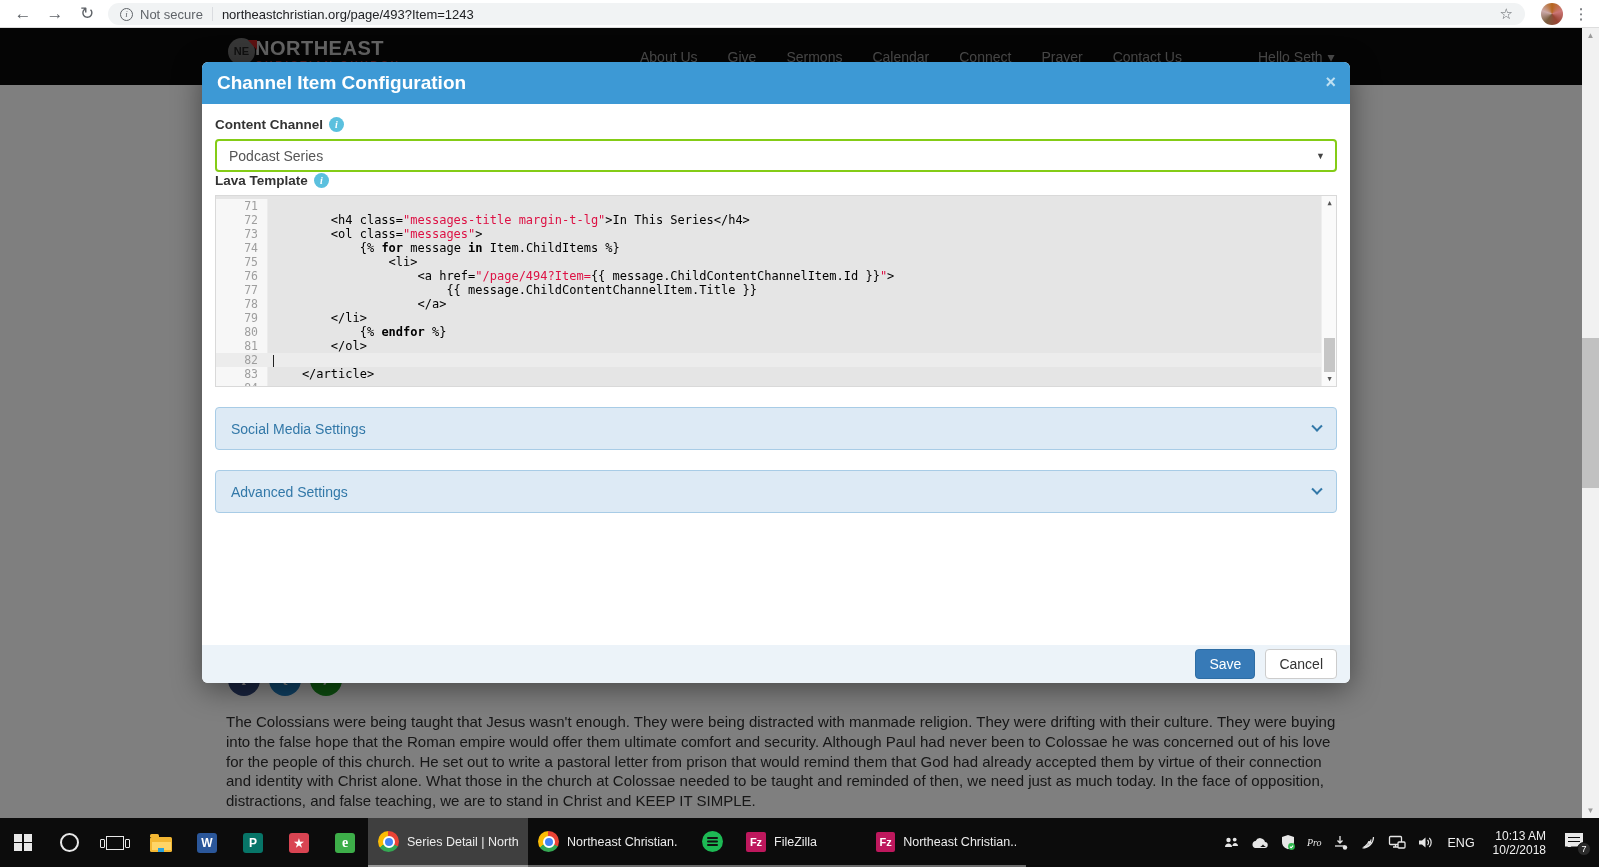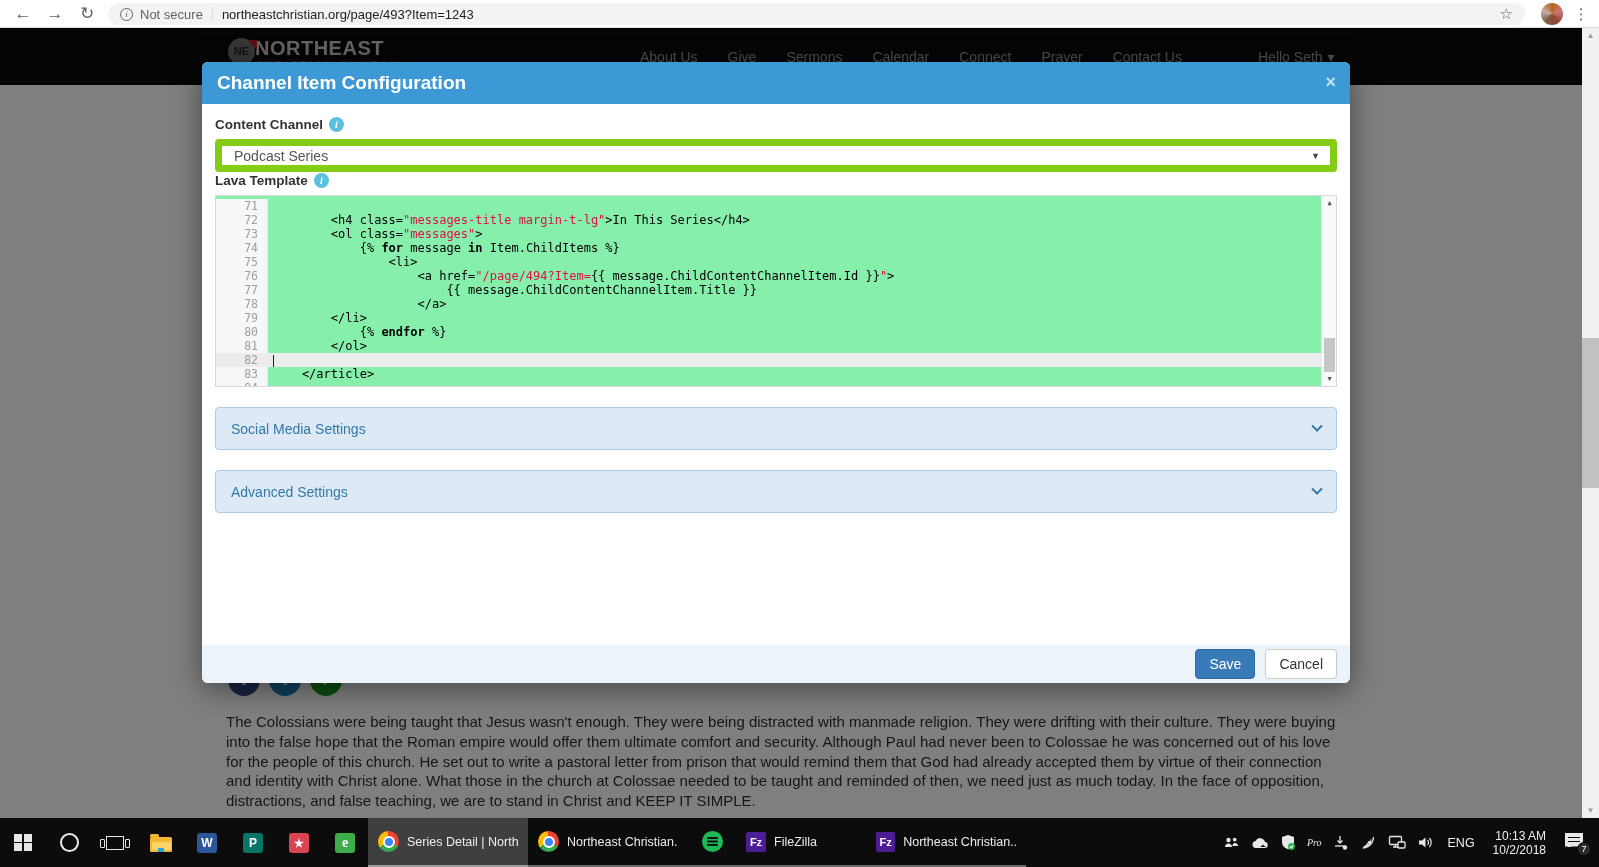--- a/index.html
+++ b/index.html
@@ -42,25 +42,25 @@
 
   
   .modal { position:absolute; left:202px; top:62px; width:1148px; height:621px; background:#fff; border-radius:6px; box-shadow:0 6px 30px rgba(0,0,0,.45); z-index:10; display:flex; flex-direction:column; }
   .modal-header { height:42px; background:#3d99d5; border-radius:6px 6px 0 0; position:relative; flex-shrink:0; }
   .modal-title { color:#fff; font-size:19px; font-weight:bold; line-height:42px; padding-left:15px; }
   .modal-close { position:absolute; right:14px; top:0; line-height:40px; font-size:18px; font-weight:bold; color:#bfe0f2; }
   .modal-body { flex:1; padding:12px 13px 0; }
   .form-label { display:flex; align-items:center; gap:6px; font-size:13.5px; font-weight:bold; color:#333; height:17px; }
   .form-label.second { }
   .info-badge { width:15px; height:15px; border-radius:50%; background:#5bc0de; color:#fff; font-size:10px; font-weight:bold; font-style:italic; text-align:center; line-height:15px; font-family:"Liberation Serif",serif; }
-  .form-select { margin-top:6px; height:33px; border:7px solid #84cc16; border-radius:4px; display:flex; align-items:center; padding:0 12px; font-size:14px; color:#555; position:relative; }
+  .form-select { margin-top:6px; height:33px; border:2px solid #84cc16; border-radius:4px; display:flex; align-items:center; padding:0 12px; font-size:14px; color:#555; position:relative; }
   .select-caret { position:absolute; right:10px; font-size:9px; color:#444; }
 
   
-  .editor { margin-top:6px; height:192px; border:1px solid #d9d9d9; position:relative; overflow:hidden; font-family:"DejaVu Sans Mono","Liberation Mono",monospace; font-size:12px; background:#86efac; padding-top:3px; }
+  .editor { margin-top:6px; height:192px; border:1px solid #d9d9d9; position:relative; overflow:hidden; font-family:"DejaVu Sans Mono","Liberation Mono",monospace; font-size:12px; background:#e5e5e5; padding-top:3px; }
   .cm-row { display:flex; height:14px; line-height:14px; }
   .cm-row.active { background:#ececec; }
   .cm-no { width:52px; flex-shrink:0; text-align:right; padding-right:9px; color:#9e9e9e; background:#f7f7f7; border-right:1px solid #ececec; font-size:11.5px; }
   .cm-row.active .cm-no { background:transparent; border-right-color:transparent; }
   .cm-code { padding-left:5px; white-space:pre; color:#000; }
   .cm-atv { color:#d14; }
   .cm-kw { font-weight:bold; }
   .cm-cursor { display:inline-block; width:0; height:12px; border-left:1.3px solid #222; vertical-align:middle; }
   .e-scroll { position:absolute; top:0; right:0; width:15px; height:100%; background:#fafafa; border-left:1px solid #eee; }
   .e-scroll .arr { position:absolute; width:15px; text-align:center; color:#555; font-size:7px; line-height:12px; }
@@ -87,21 +87,21 @@
   .taskview { width:18px; height:14px; border:1.6px solid #e8e8e8; position:relative; }
   .taskview::before,.taskview::after { content:""; position:absolute; top:2px; width:3px; height:7px; border:1.3px solid #e8e8e8; border-radius:1px; }
   .taskview::before { left:-7px; } .taskview::after { right:-7px; }
   .folder { width:22px; height:15px; background:#f3b733; border-radius:1.5px; position:relative; margin-top:3px; }
   .folder::before { content:""; position:absolute; top:-3px; left:0; width:9px; height:3px; background:#f3b733; border-radius:1.5px 1.5px 0 0; }
   .folder::after { content:""; position:absolute; left:1.5px; right:1.5px; bottom:1.5px; height:8px; background:#ffd567; }
   .folder .clip { position:absolute; left:8px; bottom:0; width:6px; height:4px; background:#2ba3df; z-index:1; }
   .sq-ico { width:20px; height:20px; border-radius:3px; color:#fff; font-weight:bold; font-size:12px; text-align:center; line-height:20px; }
   .ico-word { background:#2b579a; } .ico-pub { background:#077568; }
   .ico-wl { background:#d94452; font-size:11px; } .ico-ever { background:#3dae49; font-family:"Liberation Serif",serif; font-size:14px; }
-  .ico-fz { background:#4c1d95; font-size:11px; border-radius:2px; }
+  .ico-fz { background:#be185d; font-size:11px; border-radius:2px; }
   .chrome-ico { width:21px; height:21px; border-radius:50%; background:conic-gradient(#ea4335 0 33%,#34a853 33% 66%,#fbbc05 66% 100%); position:relative; flex-shrink:0; }
   .chrome-ico::after { content:""; position:absolute; inset:4.5px; background:#4285f4; border:2px solid #fff; border-radius:50%; }
   .spotify-ico { width:21px; height:21px; border-radius:50%; background:#1db954; position:relative; flex-shrink:0; }
   .spotify-ico::before { content:""; position:absolute; top:6px; left:5px; width:11px; height:2px; border-radius:2px; background:#111; box-shadow:0 3.5px 0 #111,0 7px 0 #111; }
   .tb-win { width:160px; display:flex; align-items:center; gap:8px; padding:0 10px; border-bottom:2px solid #6a6a6a; flex-shrink:0; }
   .tb-win.narrow { width:48px; justify-content:center; padding:0; }
   .tb-win.med { width:130px; }
   .tb-win.active { background:#3f3f3f; border-bottom-color:#9a9a9a; }
   .tb-win .lbl { color:#ececec; font-size:12.5px; white-space:nowrap; overflow:hidden; }
   .tb-spacer { flex:1; }

